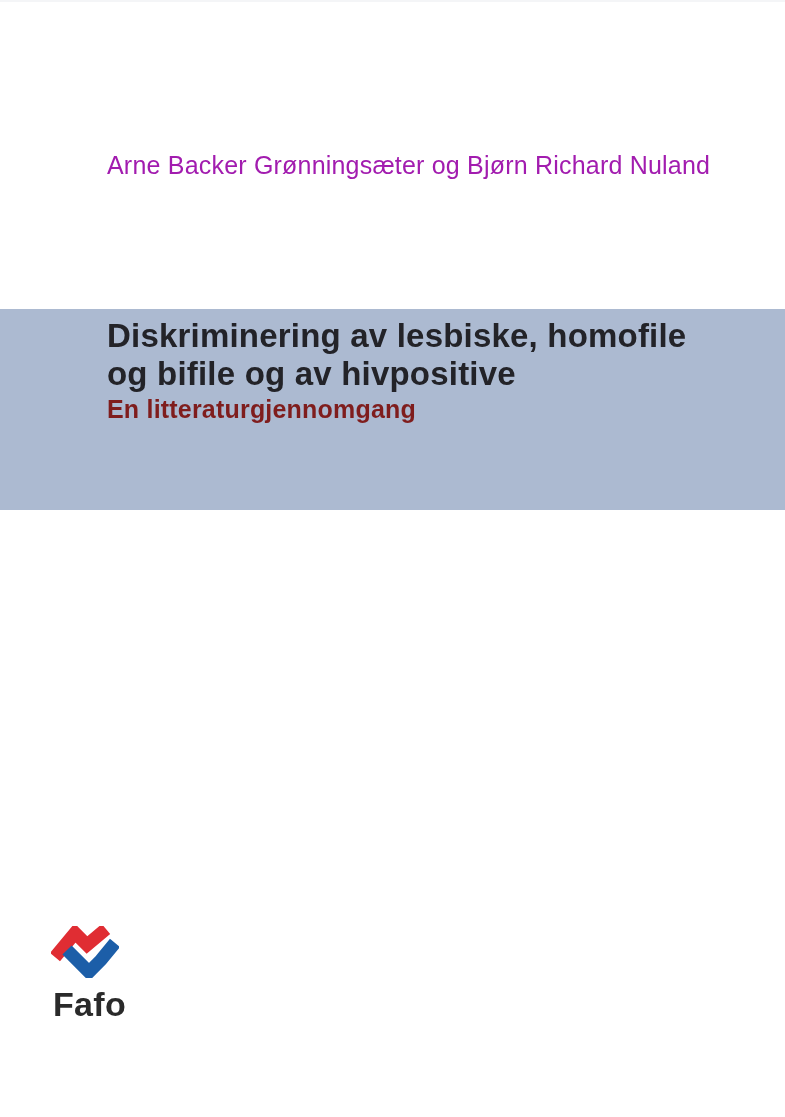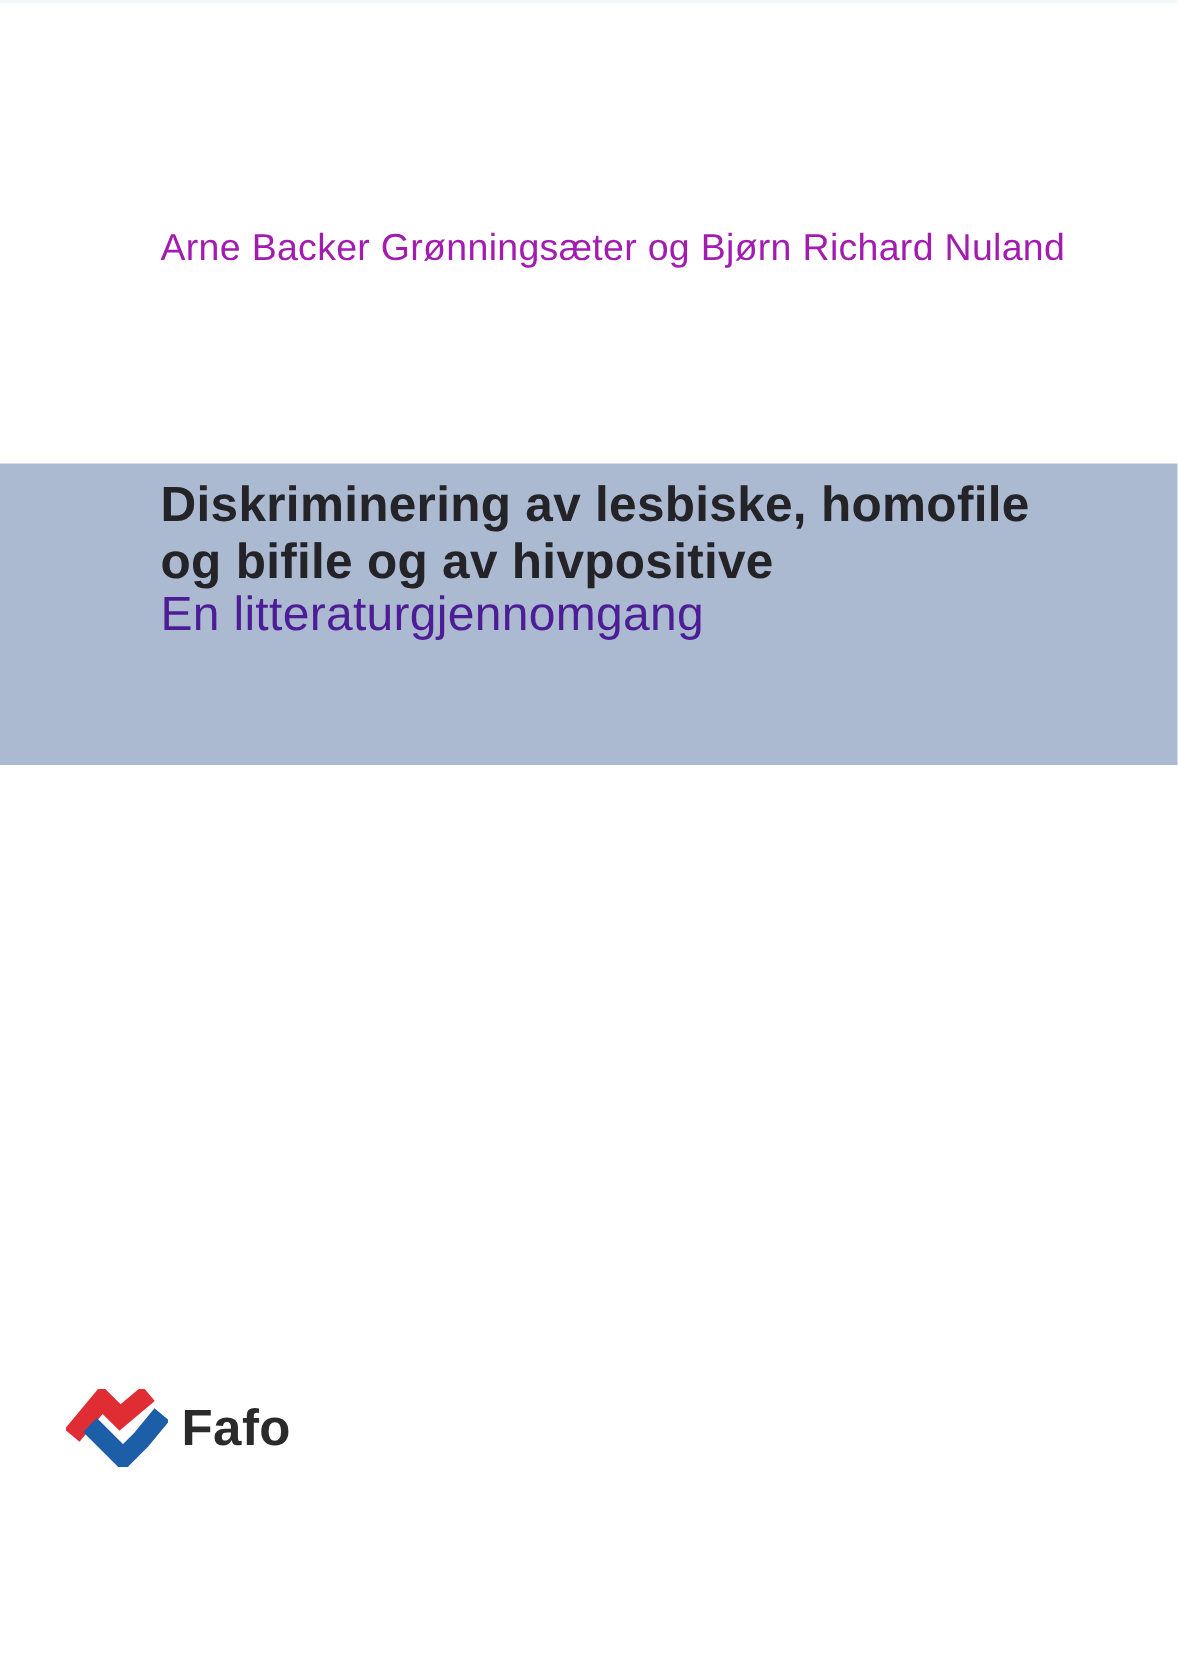--- a/index.html
+++ b/index.html
@@ -49,32 +49,33 @@
     display: block;
     font-size: 33px;
     line-height: 38px;
     font-weight: bold;
     color: #232328;
     letter-spacing: 0.2px;
   }
   .title-band .subtitle {
     display: block;
     margin-top: 1px;
-    font-size: 32px;
+    font-size: 25px;
     line-height: 30px;
-    font-weight: normal;
-    color: #4c1d95;
+    font-weight: bold;
+    color: #7f1d1d;
     letter-spacing: 0.2px;
   }
   .logo {
     position: absolute;
     left: 44px;
     top: 926px;
     display: flex;
     align-items: center;
+    flex-direction: column;
   }
   .logo svg {
     display: block;
   }
   .logo .wordmark {
     margin-left: 9px;
     font-size: 34px;
     font-weight: bold;
     color: #2a2a2a;
     letter-spacing: 0.3px;

